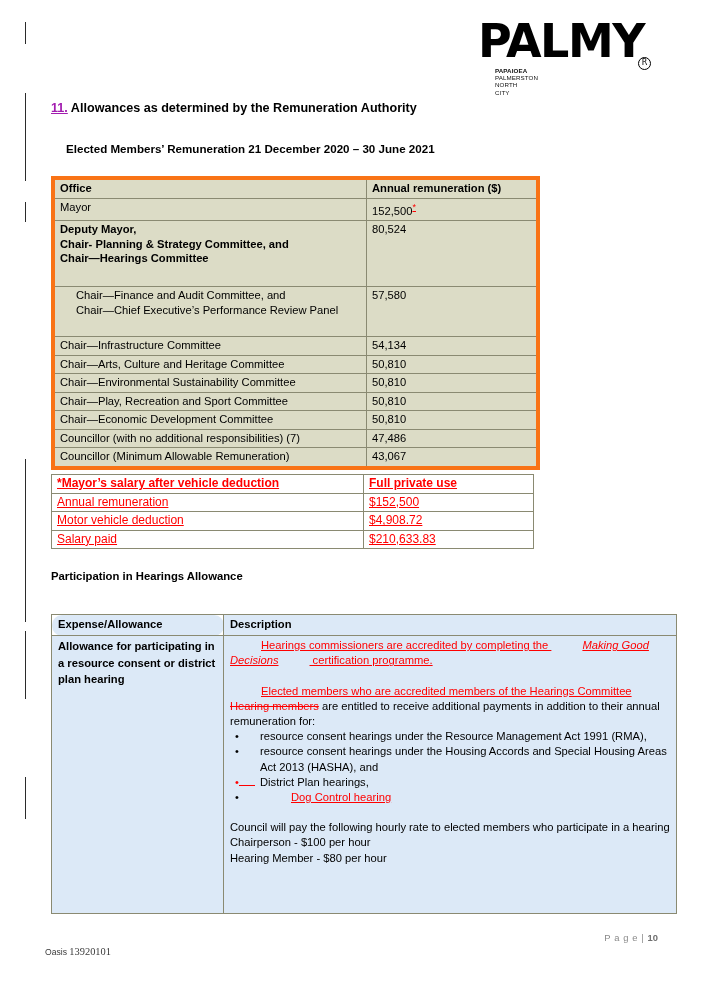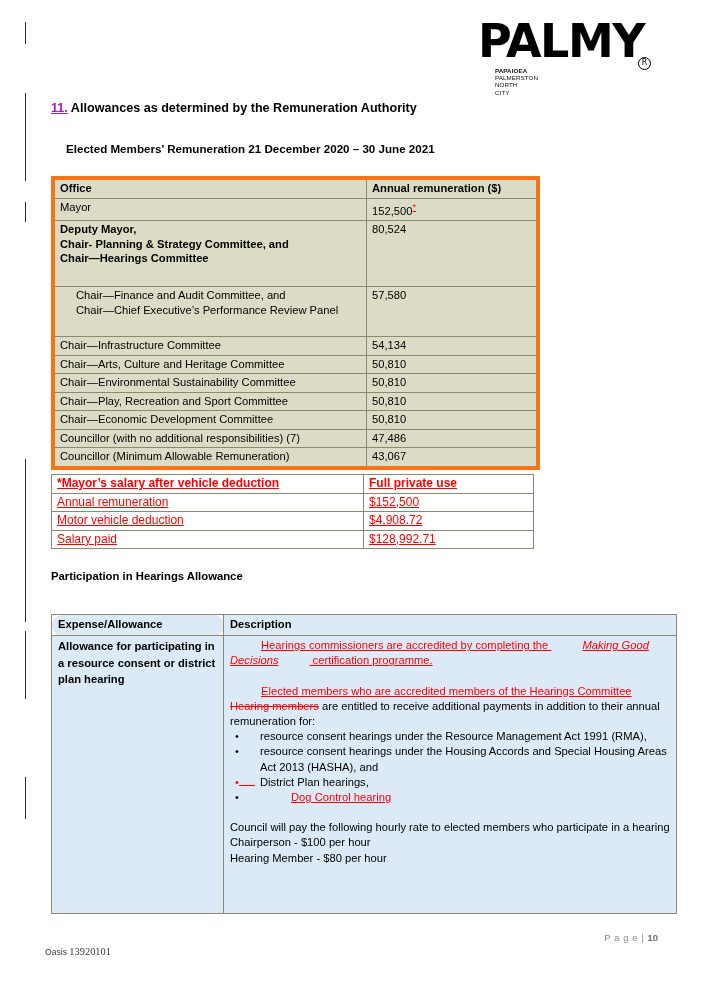--- a/index.html
+++ b/index.html
@@ -349,21 +349,21 @@
       <tr>
         <td><span>Annual remuneration</span></td>
         <td><span>$152,500</span></td>
       </tr>
       <tr>
         <td><span>Motor vehicle deduction</span></td>
         <td><span>$4,908.72</span></td>
       </tr>
       <tr>
         <td><span>Salary paid</span></td>
-        <td><span>$128,992.71</span></td>
+        <td><span>$210,633.83</span></td>
       </tr>
     </tbody>
   </table>
 
   <div class="h-part">Participation in Hearings Allowance</div>
 
   <table class="tbl-hear">
     <tbody>
       <tr class="hdr">
         <td class="c-exp">Expense/Allowance</td>

